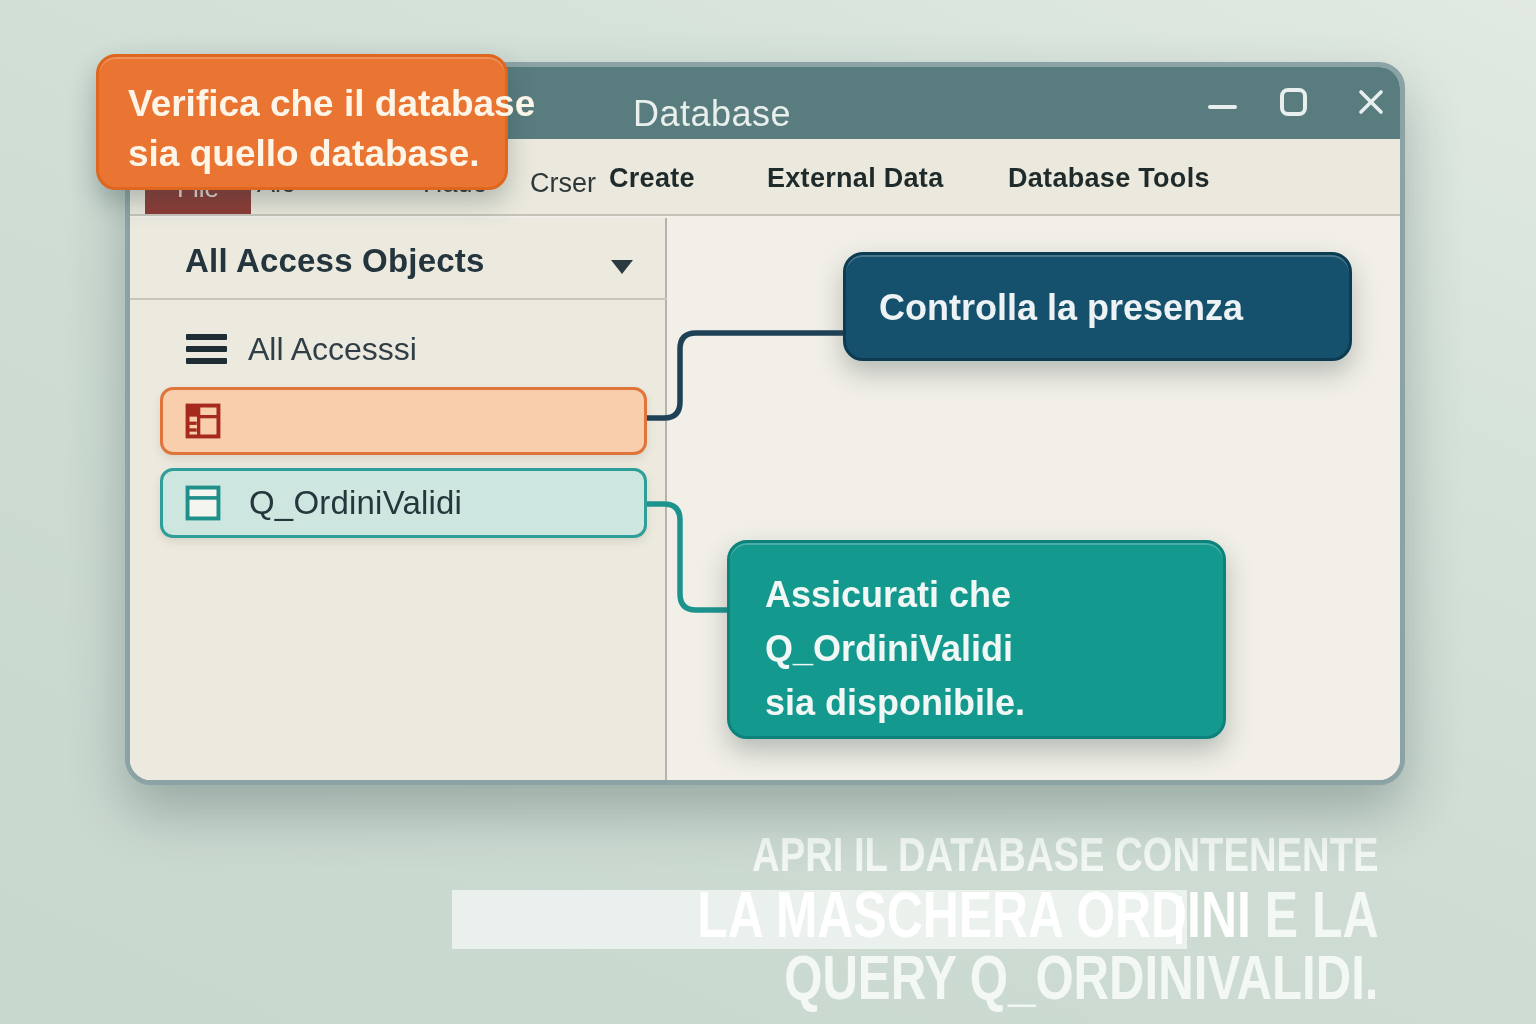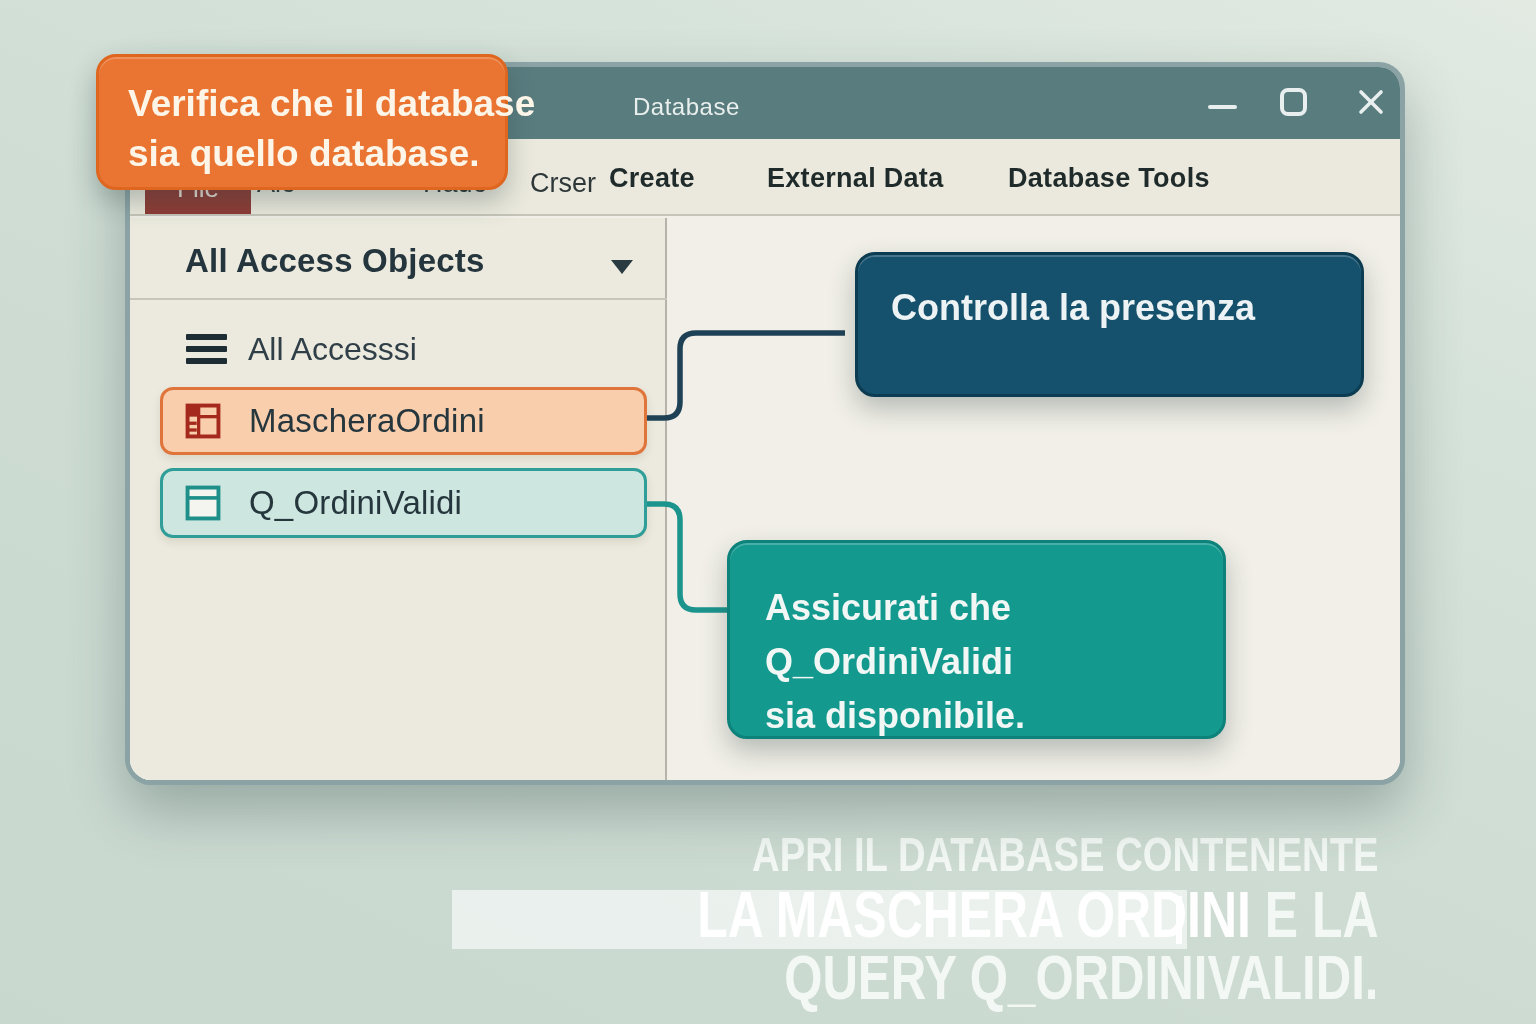--- a/index.html
+++ b/index.html
@@ -11,21 +11,21 @@
   }
   .abs{position:absolute;}
 
   
   .window{
     left:125px;top:62px;width:1280px;height:723px;
     border:5px solid #8ba3a5;border-radius:26px;background:#f1efe7;
     box-shadow:0 26px 55px rgba(45,70,70,.33);overflow:hidden;z-index:10;
   }
   .titlebar{left:0;top:0;width:1270px;height:72px;background:#597c7f;}
-  .win-title{left:503px;top:26px;font-size:24px;font-weight:500;color:#e9efec;letter-spacing:.5px;}
+  .win-title{left:503px;top:26px;font-size:36px;font-weight:500;color:#e9efec;letter-spacing:.5px;}
   .btn-min{left:1078px;top:38px;width:29px;height:4px;background:#e9efee;border-radius:2px;}
   .btn-max{left:1150px;top:21px;width:27px;height:28px;border:4px solid #e9efee;border-radius:8px;}
   .btn-close{left:1228px;top:22px;width:26px;height:26px;}
   .ctl{cursor:default;}
 
   .menubar{left:0;top:72px;width:1270px;height:77px;background:#ebe9dd;border-bottom:2px solid #c6c4b9;}
   .file-tab{left:15px;top:23px;width:106px;height:52px;background:#8d3b35;color:#e7dcd4;
             font-size:26px;display:flex;align-items:center;justify-content:center;}
   .frag{top:29px;font-size:27px;color:#2e3839;font-weight:500;}
   .rtab{top:24px;font-size:27px;font-weight:600;color:#1f2b2b;letter-spacing:.3px;text-align:center;}
@@ -48,24 +48,24 @@
 
   
   .connectors{left:0;top:0;width:1536px;height:1024px;z-index:15;pointer-events:none;}
 
   
   .callout{border-radius:20px;color:#fbf5e9;font-weight:700;z-index:20;
            box-shadow:0 12px 26px rgba(45,70,70,.30), inset 0 2px 0 rgba(255,255,255,.22);}
   .callout .cl{white-space:nowrap;}
   .co-orange{left:96px;top:54px;width:412px;height:136px;background:#ea7431;border:3px solid #df661f;
              padding:22px 0 0 29px;font-size:37px;line-height:50px;z-index:30;color:#fcf5e8;}
-  .co-navy{left:843px;top:252px;width:509px;height:145px;background:#15506c;border:3px solid #0c3c52;
-           padding:26px 0 0 33px;font-size:36px;line-height:53px;color:#edf3f4;margin-left:12px;}
+  .co-navy{left:843px;top:252px;width:509px;height:109px;background:#15506c;border:3px solid #0c3c52;
+           padding:26px 0 0 33px;font-size:36px;line-height:53px;color:#edf3f4;}
   .co-teal{left:727px;top:540px;width:499px;height:199px;background:#14998f;border:3px solid #0d827a;
-           padding:38px 0 0 35px;font-size:36px;line-height:54px;color:#f1f7f5;}
+           padding:25px 0 0 35px;font-size:36px;line-height:54px;color:#f1f7f5;}
 
   
   .cap-bar{left:452px;top:890px;width:735px;height:59px;background:rgba(255,255,255,.60);z-index:1;}
   .cap-caret{left:1176px;top:896px;width:6px;height:48px;background:rgba(255,255,255,.95);z-index:3;}
   .caption{right:158px;top:828px;text-align:right;z-index:2;color:rgba(252,255,252,.80);font-weight:700;}
   .caption .line{transform:scaleX(.78);transform-origin:100% 50%;white-space:nowrap;}
   .cap1{font-size:49px;line-height:52px;}
   .cap2{font-size:64px;line-height:62px;margin-top:4px;}
   .cap3{font-size:63px;line-height:62px;}
   .caption .hl{color:rgba(255,255,255,.97);}
@@ -124,21 +124,20 @@
 
         <div class="abs nav-item item-form">
           <svg width="36" height="36" viewBox="0 0 24 24">
             <rect x="1.7" y="1.7" width="20.6" height="20.6" fill="none" stroke="#a5291c" stroke-width="2.6"></rect>
             <rect x="1.7" y="1.7" width="7.4" height="7.4" fill="#a5291c"></rect>
             <line x1="9.1" y1="2" x2="9.1" y2="22" stroke="#a5291c" stroke-width="2.2"></line>
             <line x1="9.1" y1="9.1" x2="22.3" y2="9.1" stroke="#a5291c" stroke-width="2.2"></line>
             <line x1="2.5" y1="13.5" x2="7.8" y2="13.5" stroke="#a5291c" stroke-width="2.2"></line>
             <line x1="2.5" y1="18" x2="7.8" y2="18" stroke="#a5291c" stroke-width="2.2"></line>
           </svg>
-          <span class="lbl">MascheraOrdini</span>
         </div>
 
         <div class="abs nav-item item-query">
           <svg width="36" height="36" viewBox="0 0 24 24">
             <rect x="1.7" y="1.7" width="20.6" height="20.6" fill="#f3f5ee" stroke="#1f8f8a" stroke-width="2.6"></rect>
             <line x1="2" y1="8.6" x2="22" y2="8.6" stroke="#1f8f8a" stroke-width="2.4"></line>
           </svg>
           <span class="lbl">Q_OrdiniValidi</span>
         </div>
 

